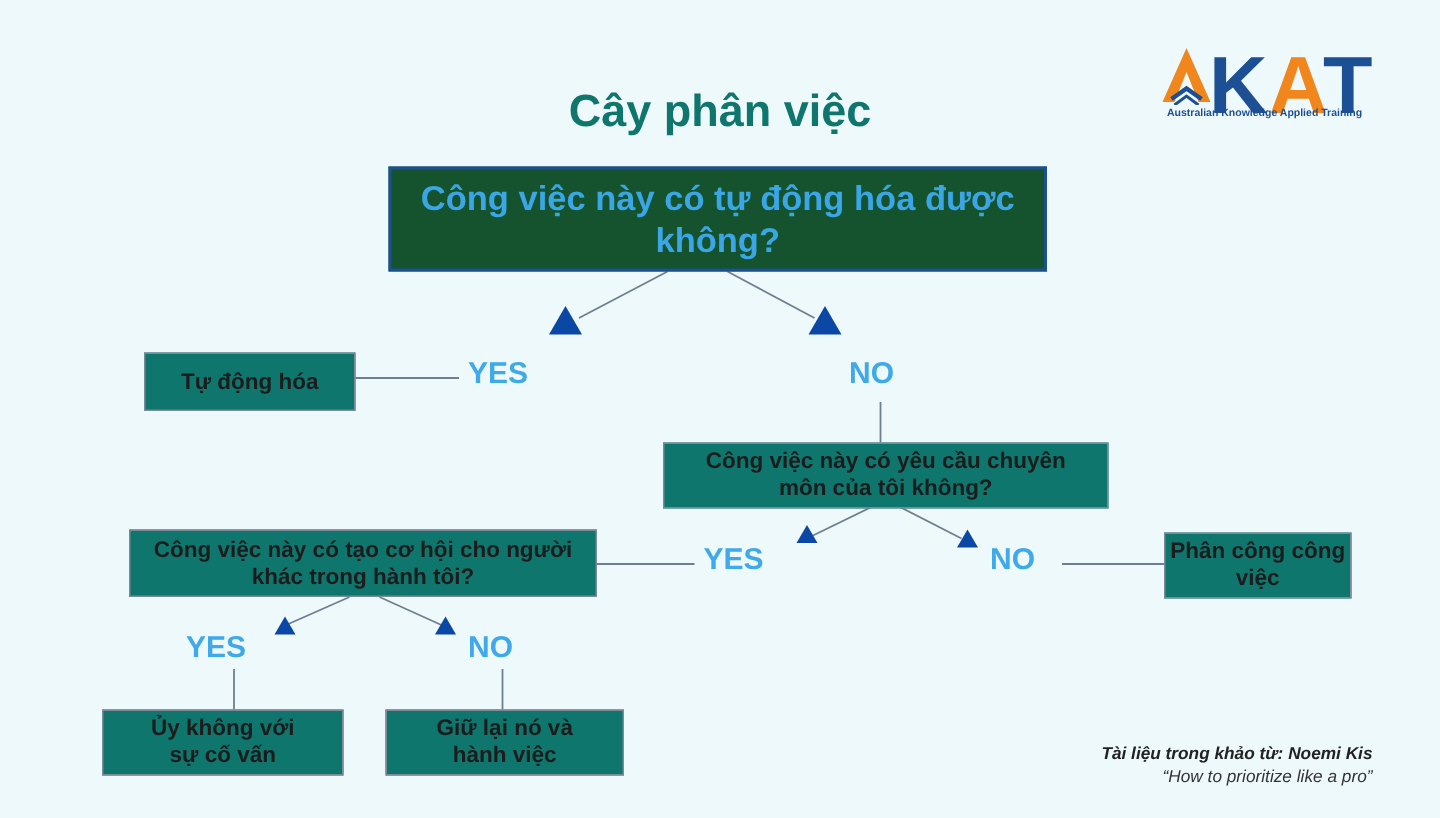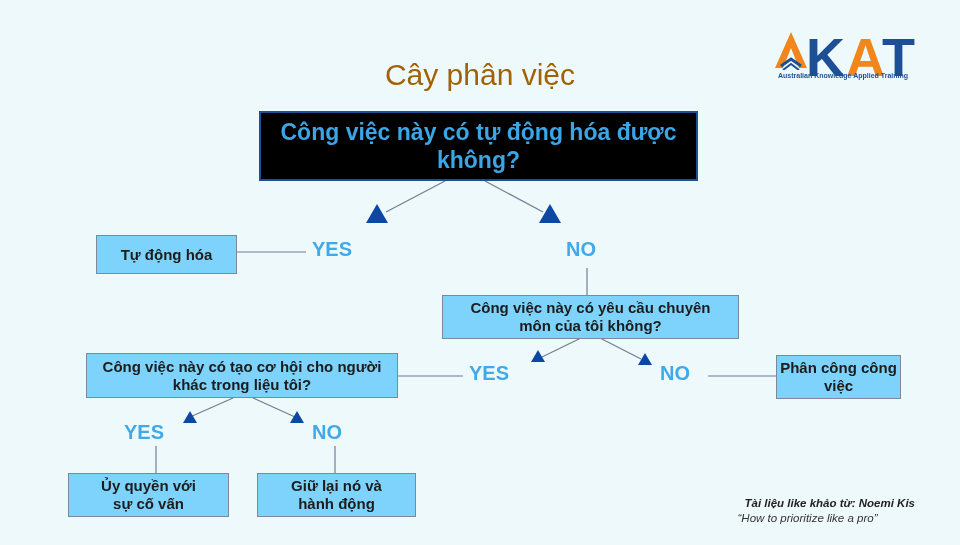--- a/index.html
+++ b/index.html
@@ -1,27 +1,27 @@
 <!DOCTYPE html>
 <html><head>
 <meta charset="utf-8">
 <style>
   html,body{margin:0;padding:0;}
   body{width:960px;height:545px;position:relative;overflow:hidden;background:#eef9fc;font-family:"Liberation Sans",sans-serif;}
   .abs{position:absolute;}
-  .title{left:0;width:960px;top:58px;text-align:center;font-size:30px;font-weight:normal;color:#a16207;}
-  .root-box{left:259px;top:111px;width:439px;height:70px;border:2px solid #1d4f94;background:#000000;box-sizing:border-box;display:flex;align-items:center;justify-content:center;text-align:center;color:#3aa6e6;font-weight:bold;font-size:23px;line-height:28px;}
-  .box{border:1px solid #7a8a99;background:#7dd3fc;box-sizing:border-box;display:flex;align-items:center;justify-content:center;text-align:center;font-weight:bold;color:#1c1c1c;font-size:15px;line-height:18px;}
+  .title{left:0;width:960px;top:58px;text-align:center;font-size:30px;font-weight:bold;color:#0f766e;}
+  .root-box{left:259px;top:111px;width:439px;height:70px;border:2px solid #1d4f94;background:#14532d;box-sizing:border-box;display:flex;align-items:center;justify-content:center;text-align:center;color:#3aa6e6;font-weight:bold;font-size:23px;line-height:28px;}
+  .box{border:1px solid #7a8a99;background:#0f766e;box-sizing:border-box;display:flex;align-items:center;justify-content:center;text-align:center;font-weight:bold;color:#1c1c1c;font-size:15px;line-height:18px;}
   .lbl{font-weight:bold;color:#3fa9ea;font-size:20px;}
   svg.lines{position:absolute;left:0;top:0;}
   .logo-a{left:773px;top:30px;}
   .logo-text{left:806px;top:26px;font-size:54px;font-weight:900;letter-spacing:1px;}
   .logo-sub{left:778px;top:72px;font-size:7px;font-weight:bold;color:#1d4f94;}
   .ref1{left:700px;top:497px;width:215px;text-align:right;font-size:11.5px;font-weight:bold;font-style:italic;color:#222;}
-  .ref2{left:700px;top:512px;width:215px;text-align:center;font-size:11.5px;font-style:italic;color:#333;}
+  .ref2{left:700px;top:512px;width:215px;text-align:right;font-size:11.5px;font-style:italic;color:#333;}
 </style>
 </head>
 <body>
 
 <svg class="lines" width="960" height="545">
   <g stroke="#6e7f92" stroke-width="1.2" fill="none">
 
     <line x1="445" y1="181" x2="386" y2="212"></line>
     <line x1="485" y1="181" x2="543" y2="212"></line>
 
@@ -83,28 +83,28 @@
 </div>
 
 <div class="abs lbl" style="left:469px;top:362px;">YES</div>
 <div class="abs lbl" style="left:660px;top:362px;">NO</div>
 
 <div class="abs box" style="left:776px;top:355px;width:125px;height:44px;text-align:center;">
   <span>Phân công công việc</span>
 </div>
 
 <div class="abs box" style="left:86px;top:353px;width:312px;height:45px;">
-  <span style="width:290px">Công việc này có tạo cơ hội cho người khác trong liệu tôi?</span>
+  <span style="width:290px">Công việc này có tạo cơ hội cho người khác trong hành tôi?</span>
 </div>
 
 <div class="abs lbl" style="left:124px;top:421px;">YES</div>
 <div class="abs lbl" style="left:312px;top:421px;">NO</div>
 
 <div class="abs box" style="left:68px;top:473px;width:161px;height:44px;">
-  <span style="width:110px">Ủy quyền với sự cố vấn</span>
+  <span style="width:110px">Ủy không với sự cố vấn</span>
 </div>
 
 <div class="abs box" style="left:257px;top:473px;width:159px;height:44px;">
-  <span style="width:110px">Giữ lại nó và hành động</span>
+  <span style="width:110px">Giữ lại nó và hành việc</span>
 </div>
 
-<div class="abs ref1">Tài liệu like khảo từ: Noemi Kis</div>
+<div class="abs ref1">Tài liệu trong khảo từ: Noemi Kis</div>
 <div class="abs ref2">“How to prioritize like a pro”</div>
 
 </body></html>

